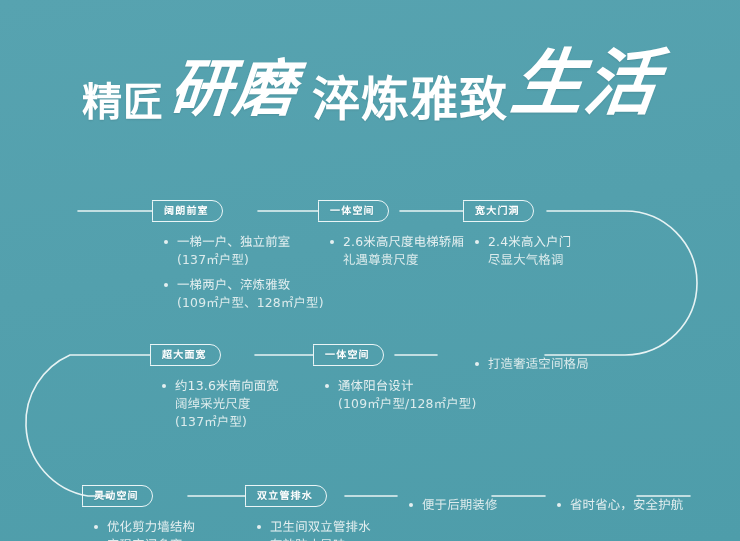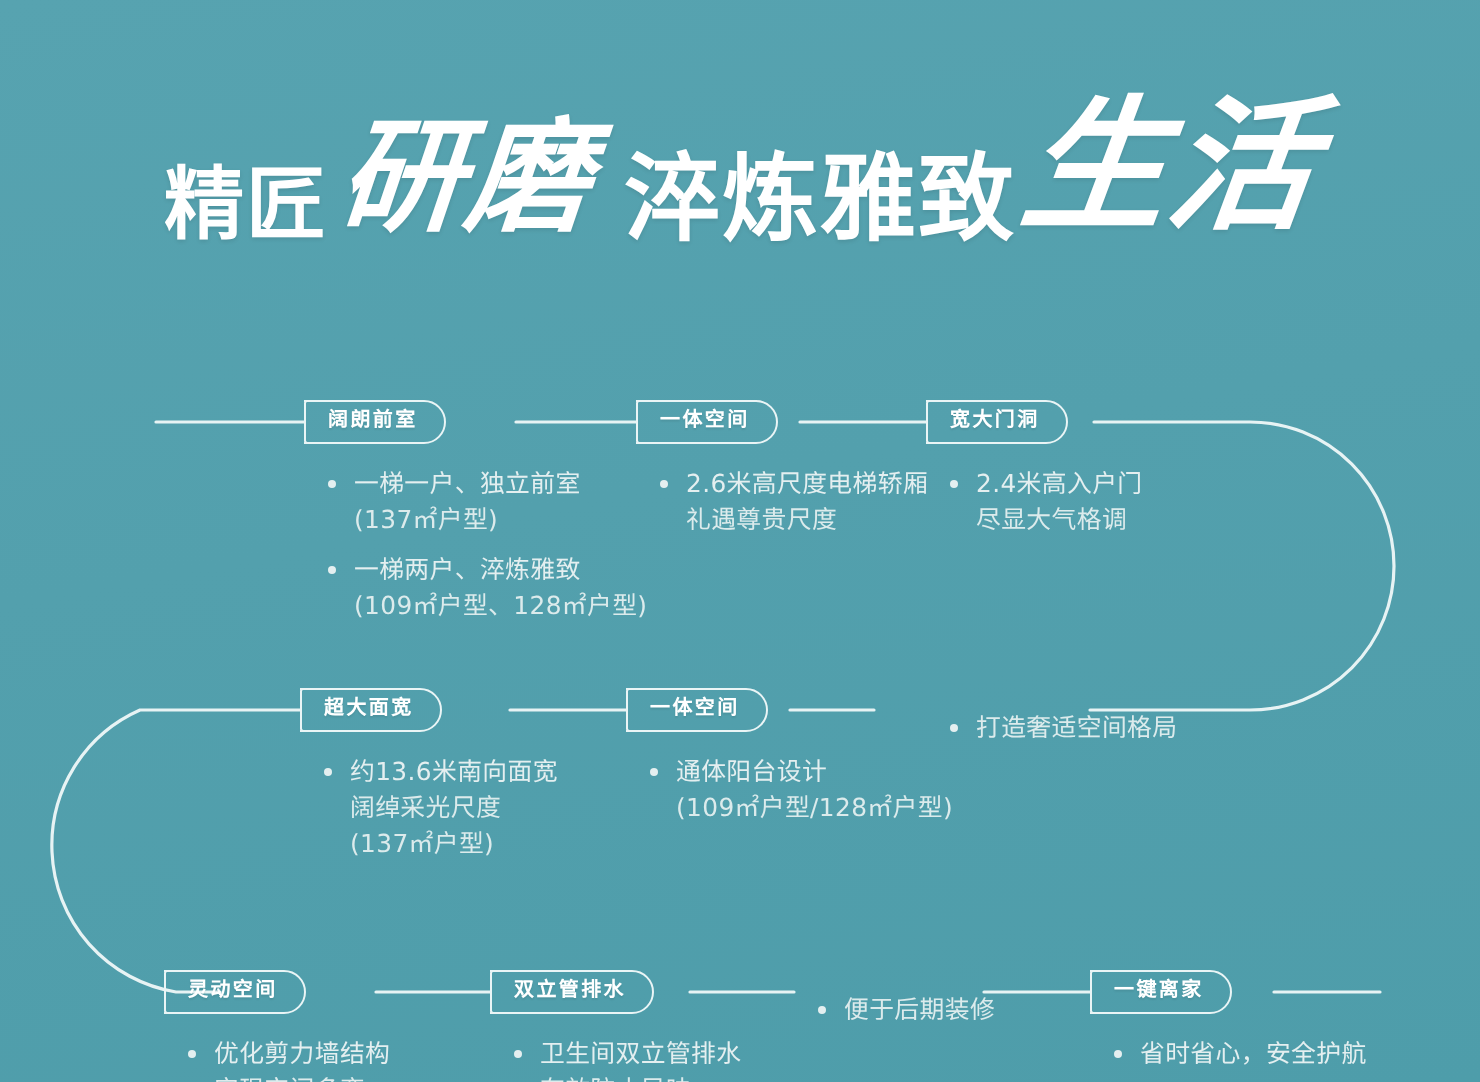--- a/index.html
+++ b/index.html
@@ -289,21 +289,20 @@
   <div class="card" style="left:397px; top:485px;">
     <ul class="bullets card-body">
       <li>
         <span class="dot"></span>
         <span class="ln sub">便于后期装修</span>
       </li>
     </ul>
   </div>
 
   <div class="card" style="left:545px; top:485px;">
-    <div class="label">一键离家</div>
     <ul class="bullets card-body">
       <li>
         <span class="dot"></span>
         <span class="ln">省时省心，安全护航</span>
       </li>
     </ul>
   </div>
 
 </div>
 

